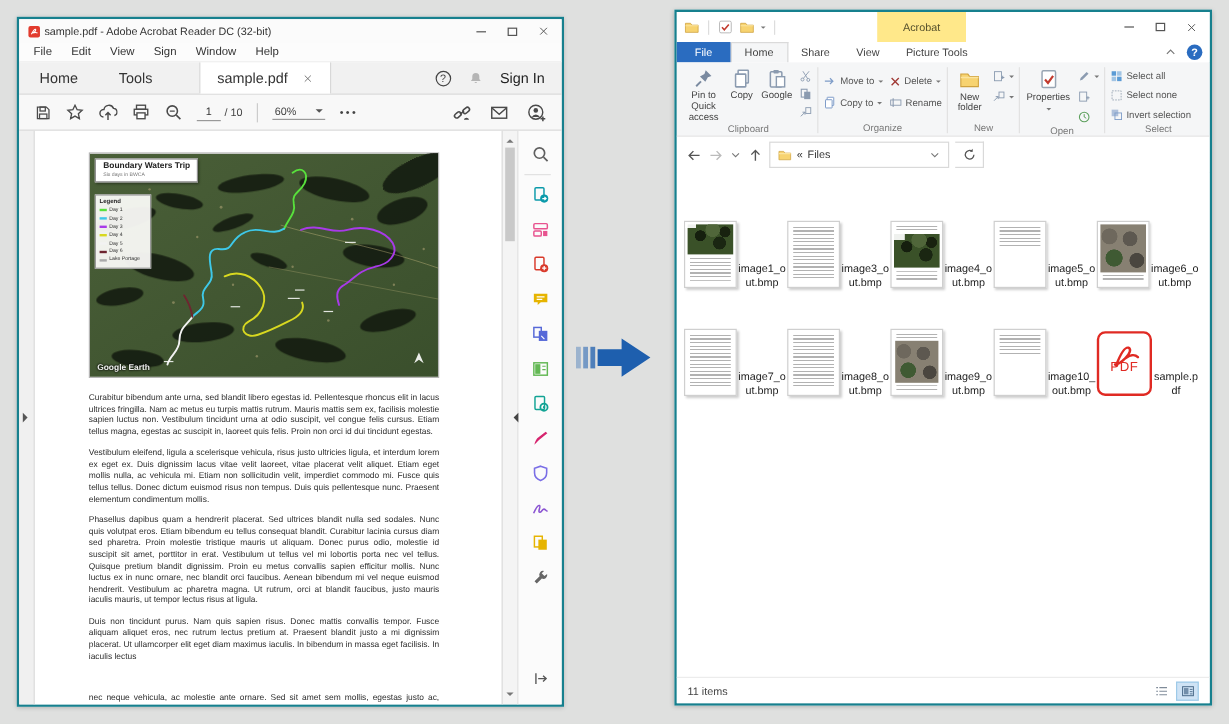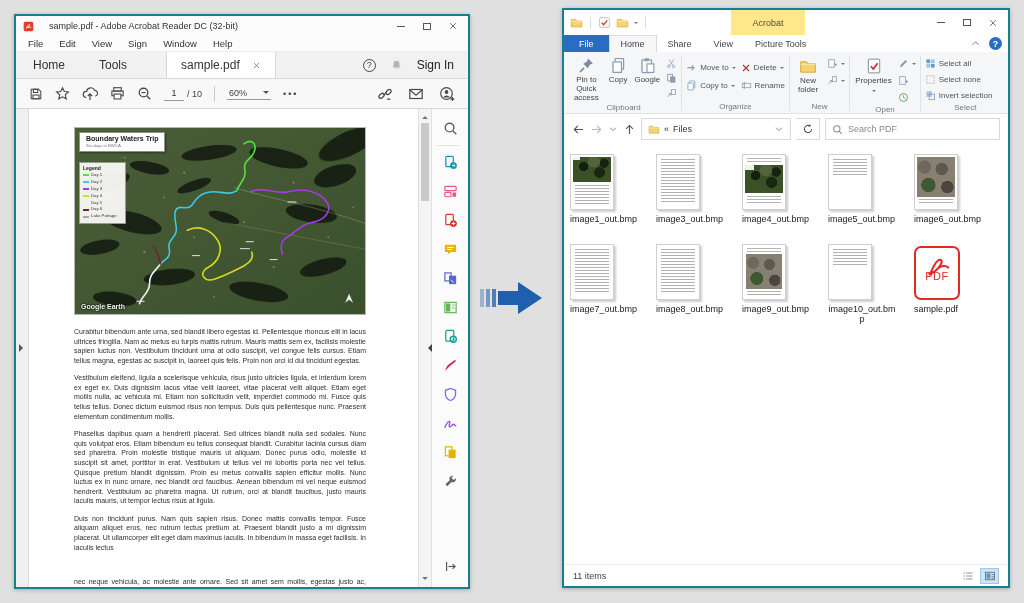--- a/index.html
+++ b/index.html
@@ -3,21 +3,21 @@
 <meta charset="utf-8">
 <style>
 *{box-sizing:border-box;margin:0;padding:0}
 html,body{background:#dfe0df}
 body{font-family:"Liberation Sans","DejaVu Sans",sans-serif;-webkit-font-smoothing:antialiased}
 .stage{position:relative;width:1024px;height:603px;overflow:hidden;background:#dfe0df}
 .win{position:absolute;background:#fff;border:2px solid #17808e;display:flex;flex-direction:column;box-shadow:0 1px 4px rgba(0,0,0,.25)}
 .icn{display:inline-flex;align-items:center;justify-content:center;line-height:0}
 
 .acrobat{left:14px;top:14px;width:456px;height:575px}
-.ac-title{height:20px;background:#fbfbfb;display:flex;align-items:center;gap:15px;padding:0 2px 0 7px;font-size:9px;color:#333;flex:0 0 auto}
+.ac-title{height:20px;background:#fbfbfb;display:flex;align-items:center;gap:3px;padding:0 2px 0 7px;font-size:9px;color:#333;flex:0 0 auto}
 .winctl{margin-left:auto;display:flex;height:100%}
 .ctl{width:26px;height:100%;display:flex;align-items:center;justify-content:center;color:#555}
 .min-glyph{width:8px;height:0;border-top:1px solid #555}
 .max-glyph{width:8px;height:7px;border:1px solid #555}
 .ac-menu{height:16px;background:#fcfcfc;display:flex;align-items:center;padding:0 4px;font-size:9.5px;color:#333;border-bottom:1px solid #eee;flex:0 0 auto}
 .menu-item{padding:0 8px}
 .ac-tabs{height:27px;background:#f1f1f1;display:flex;align-items:stretch;font-size:12px;color:#333;border-bottom:1px solid #d8d8d8;flex:0 0 auto}
 .ac-tab{padding:0 17px;display:flex;align-items:center}
 .ac-doc-tab{background:#fff;border-left:1px solid #d8d8d8;border-right:1px solid #d8d8d8;padding:0 14px;display:flex;align-items:center;gap:12px;margin-left:22px}
 .ac-tabs-right{margin-left:auto;display:flex;align-items:center;gap:14px;padding-right:14px}
@@ -83,21 +83,21 @@
 .rb-col{display:flex;flex-direction:column;padding-top:2px}
 .dcaret{width:0;height:0;border:2.5px solid transparent;border-top-color:#777;margin-top:2px}
 .ex-addr{height:30px;background:#fff;display:flex;align-items:center;gap:5px;padding:0 8px;flex:0 0 auto}
 .addr-box{height:22px;border:1px solid #d9d9d9;display:flex;align-items:center;gap:4px;padding:0 6px;font-size:9px;color:#333;width:150px}
 .addr-box .grow{flex:1}
 .refresh-box{height:22px;width:24px;border:1px solid #d9d9d9;border-left:none;display:flex;align-items:center;justify-content:center}
 .search-box{height:22px;flex:1;border:1px solid #d9d9d9;display:flex;align-items:center;padding:0 6px;gap:5px}
 .search-box input{border:none;outline:none;font-size:9px;width:100%;color:#333;background:transparent}
 .search-box input::placeholder{color:#8a8a8a}
 .ex-files{flex:1;background:#fff;display:flex;flex-wrap:wrap;align-content:flex-start;padding:8px 2px 0 6px;overflow:hidden}
-.file-item{width:86px;height:88px;display:flex;flex-direction:column;align-items:flex-start;margin-bottom:2px}
+.file-item{width:86px;height:88px;display:flex;flex-direction:row;align-items:flex-end;margin-bottom:2px}
 .thumb-wrap{height:58px;display:flex;align-items:flex-end}
 .tpage{width:44px;height:56px;background:#fff;border:1px solid #cfcfcf;box-shadow:1.5px 1.5px 2px rgba(0,0,0,.2);position:relative}
 .tlines{position:absolute;left:4px;right:4px;background:repeating-linear-gradient(to bottom,#b2b2b2 0,#b2b2b2 1px,transparent 1px,transparent 3px)}
 .tmap-g{position:absolute;background-color:#3a5128;background-image:radial-gradient(circle at 28% 38%,#151f0e 0 14%,transparent 15%),radial-gradient(circle at 70% 62%,#1a2612 0 17%,transparent 18%),radial-gradient(circle at 55% 18%,#50663a 0 20%,transparent 21%),radial-gradient(circle at 82% 25%,#18220f 0 12%,transparent 13%)}
 .tmap-u{position:absolute;background-color:#878072;background-image:radial-gradient(circle at 30% 70%,#3f5a33 0 18%,transparent 19%),radial-gradient(circle at 65% 30%,#5d5850 0 16%,transparent 17%),radial-gradient(circle at 80% 75%,#4a463f 0 14%,transparent 15%),radial-gradient(circle at 20% 25%,#6e685d 0 15%,transparent 16%)}
 .notch{position:absolute;left:0;top:0;width:9px;height:5px;background:#fff;opacity:.92}
 .fname{font-size:9px;color:#222;text-align:center;margin-top:4px;line-height:1.15;word-break:break-all;max-width:68px}
 .pdficon{width:46px;height:54px;border:2.5px solid #e02a23;border-radius:7px;position:relative;display:flex;flex-direction:column;align-items:center;justify-content:flex-end;background:#fff}
 .pdftxt{color:#e02a23;font-weight:normal;font-size:11px;margin-bottom:16px;letter-spacing:.5px}
 .pdfswoosh{position:absolute;top:4px;left:0;right:0;display:flex;justify-content:center}
@@ -784,29 +784,20 @@
           </i>
       </span>
       <span class="refresh-box">
         <i class="icn">
             <svg viewBox="0 0 16 16" width="12" height="12" style="color:#555" aria-hidden="true">
               <path d="M12.8 8A4.8 4.8 0 1 1 11 4.2" fill="none" stroke="currentColor" stroke-width="1.4"></path>
               <path d="M11.4 1.4v3.2H8.2z" fill="currentColor"></path>
             </svg>
           </i>
       </span>
-      <span class="search-box">
-        <i class="icn">
-            <svg viewBox="0 0 16 16" width="11" height="11" style="color:#8a8a8a" aria-hidden="true">
-              <circle cx="7" cy="7" r="4.6" fill="none" stroke="currentColor" stroke-width="1.5"></circle>
-              <line x1="10.6" y1="10.6" x2="14.2" y2="14.2" stroke="currentColor" stroke-width="1.5"></line>
-            </svg>
-          </i>
-        <input placeholder="Search PDF" style="">
-      </span>
     </div>
 
     <div class="ex-files" id="files-grid">
         <figure class="file-item">
           <div class="thumb-wrap">
             <div class="tpage">
               <div class="tmap-g" style="left:2px;right:2px;top:2px;height:25px;"></div>
               <div class="notch" style=""></div>
               <div class="tlines" style="top:30px;bottom:5px;"></div>
             </div>

